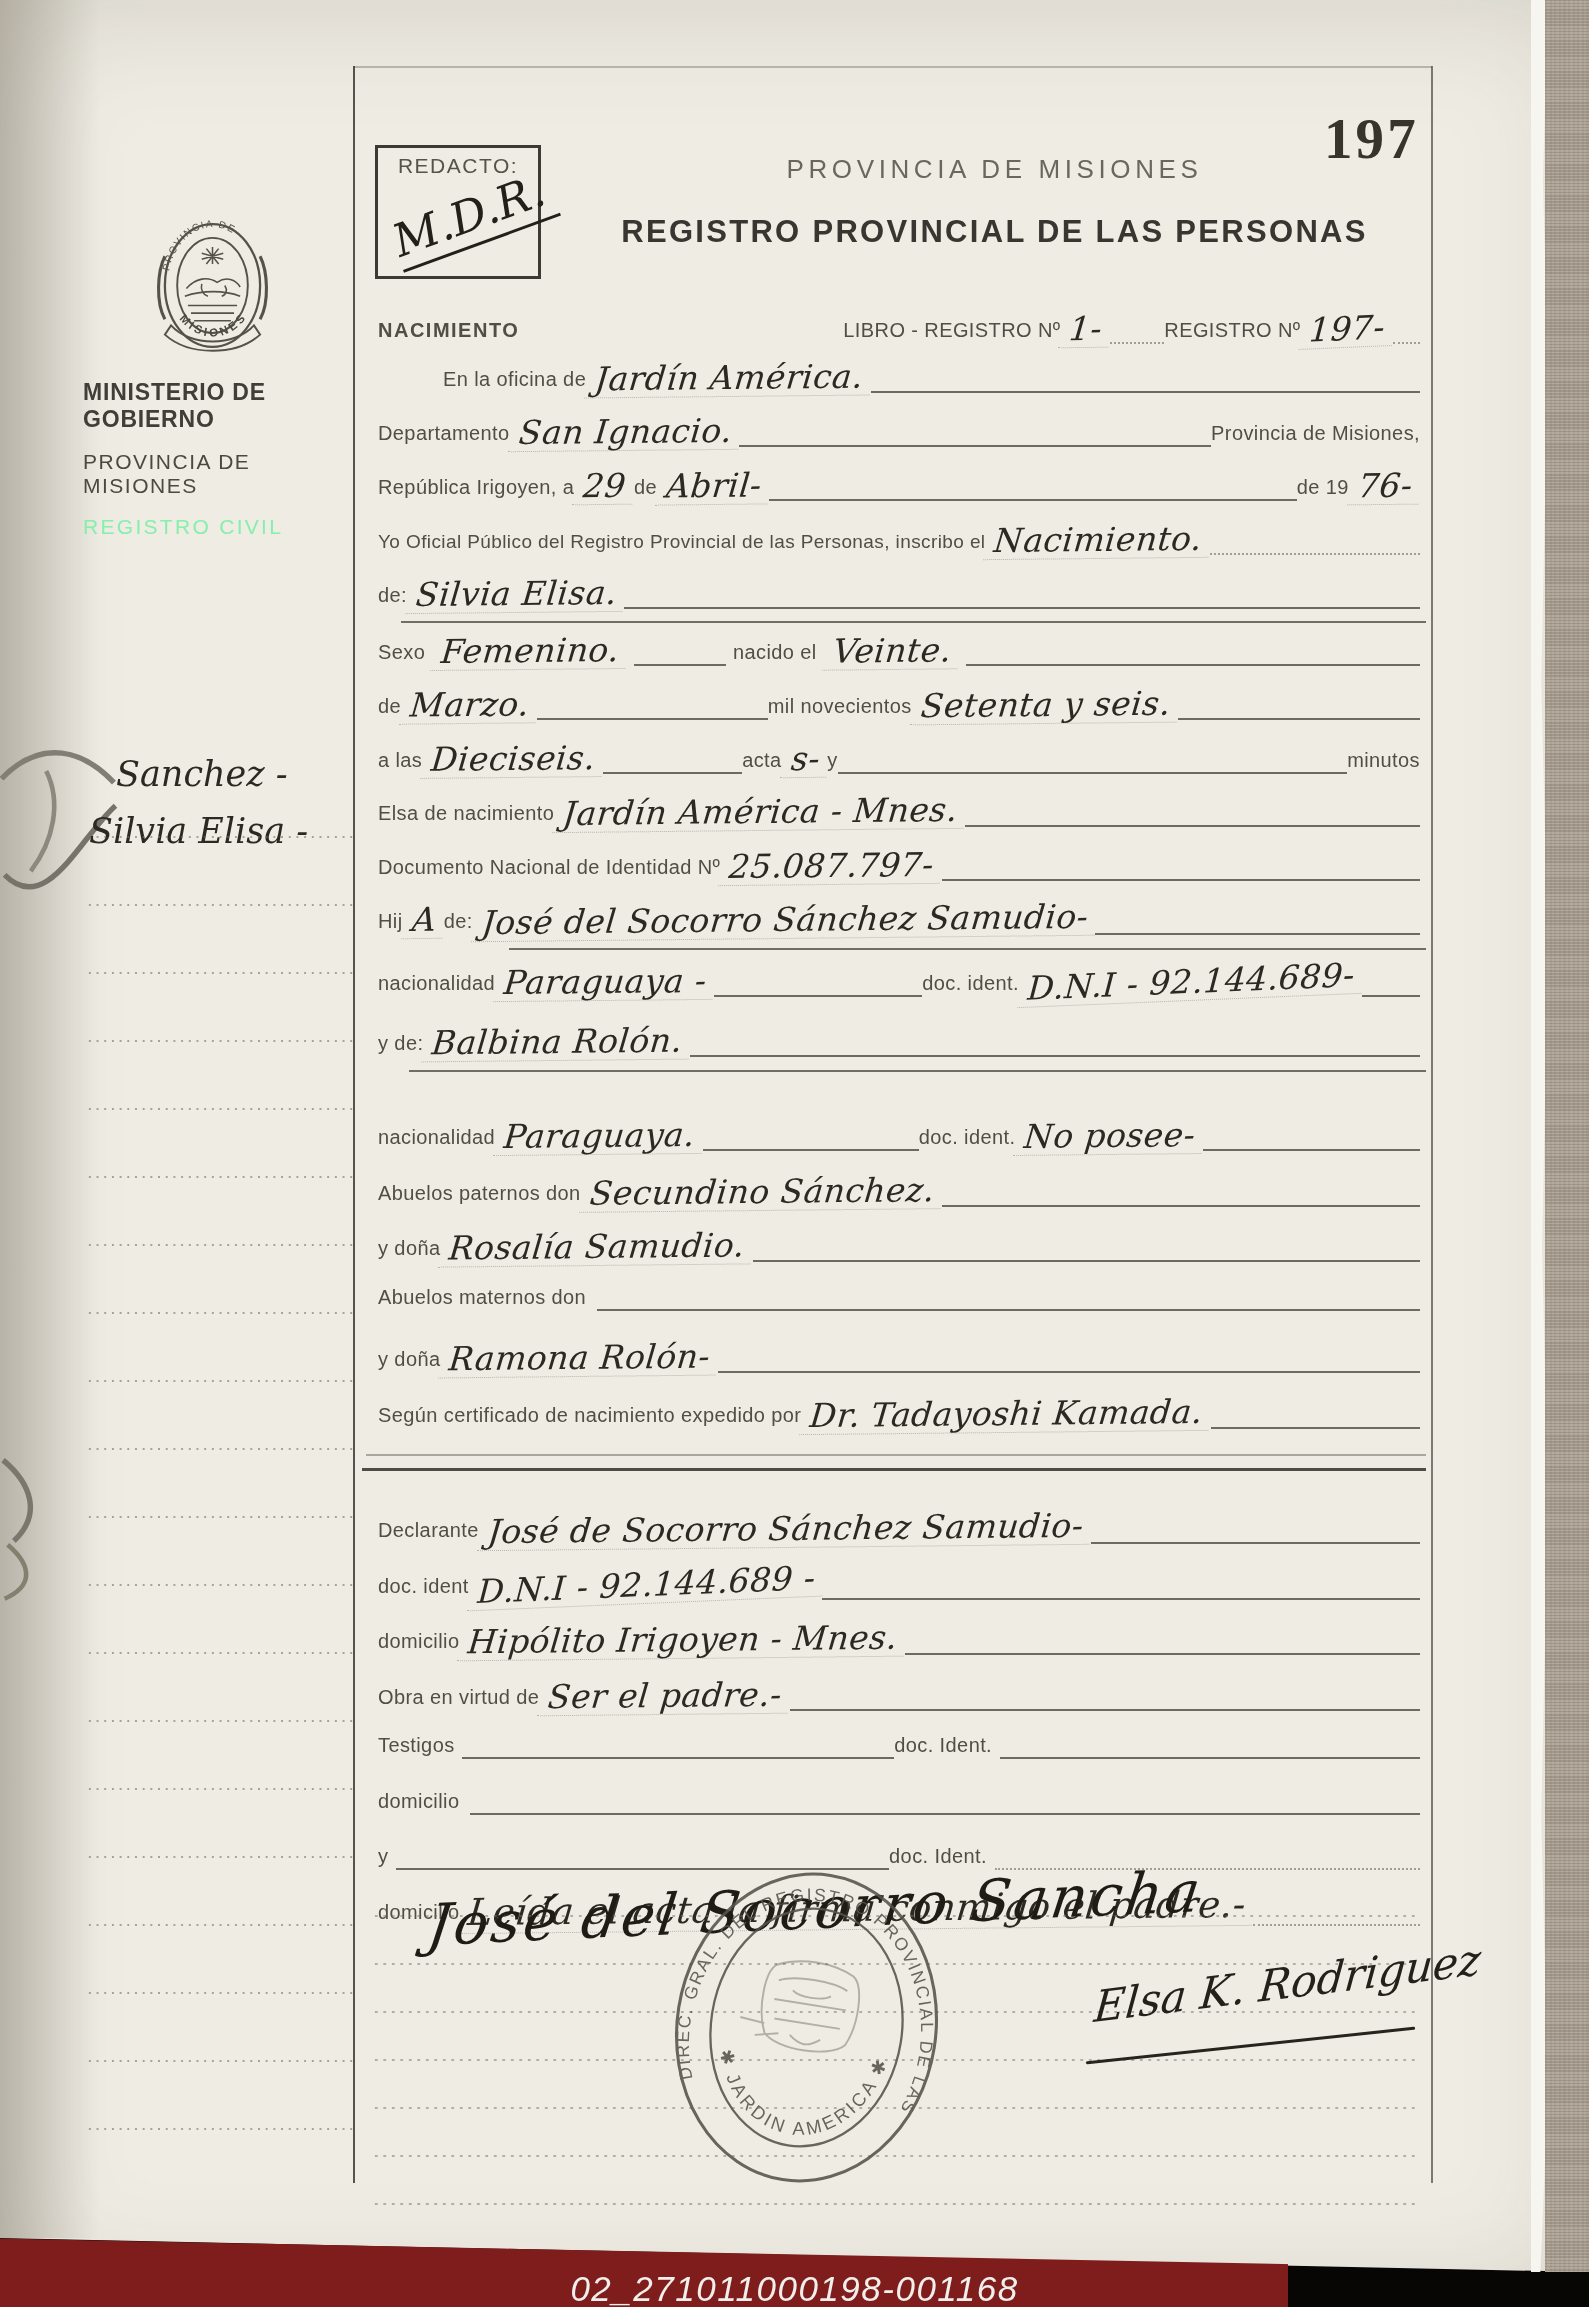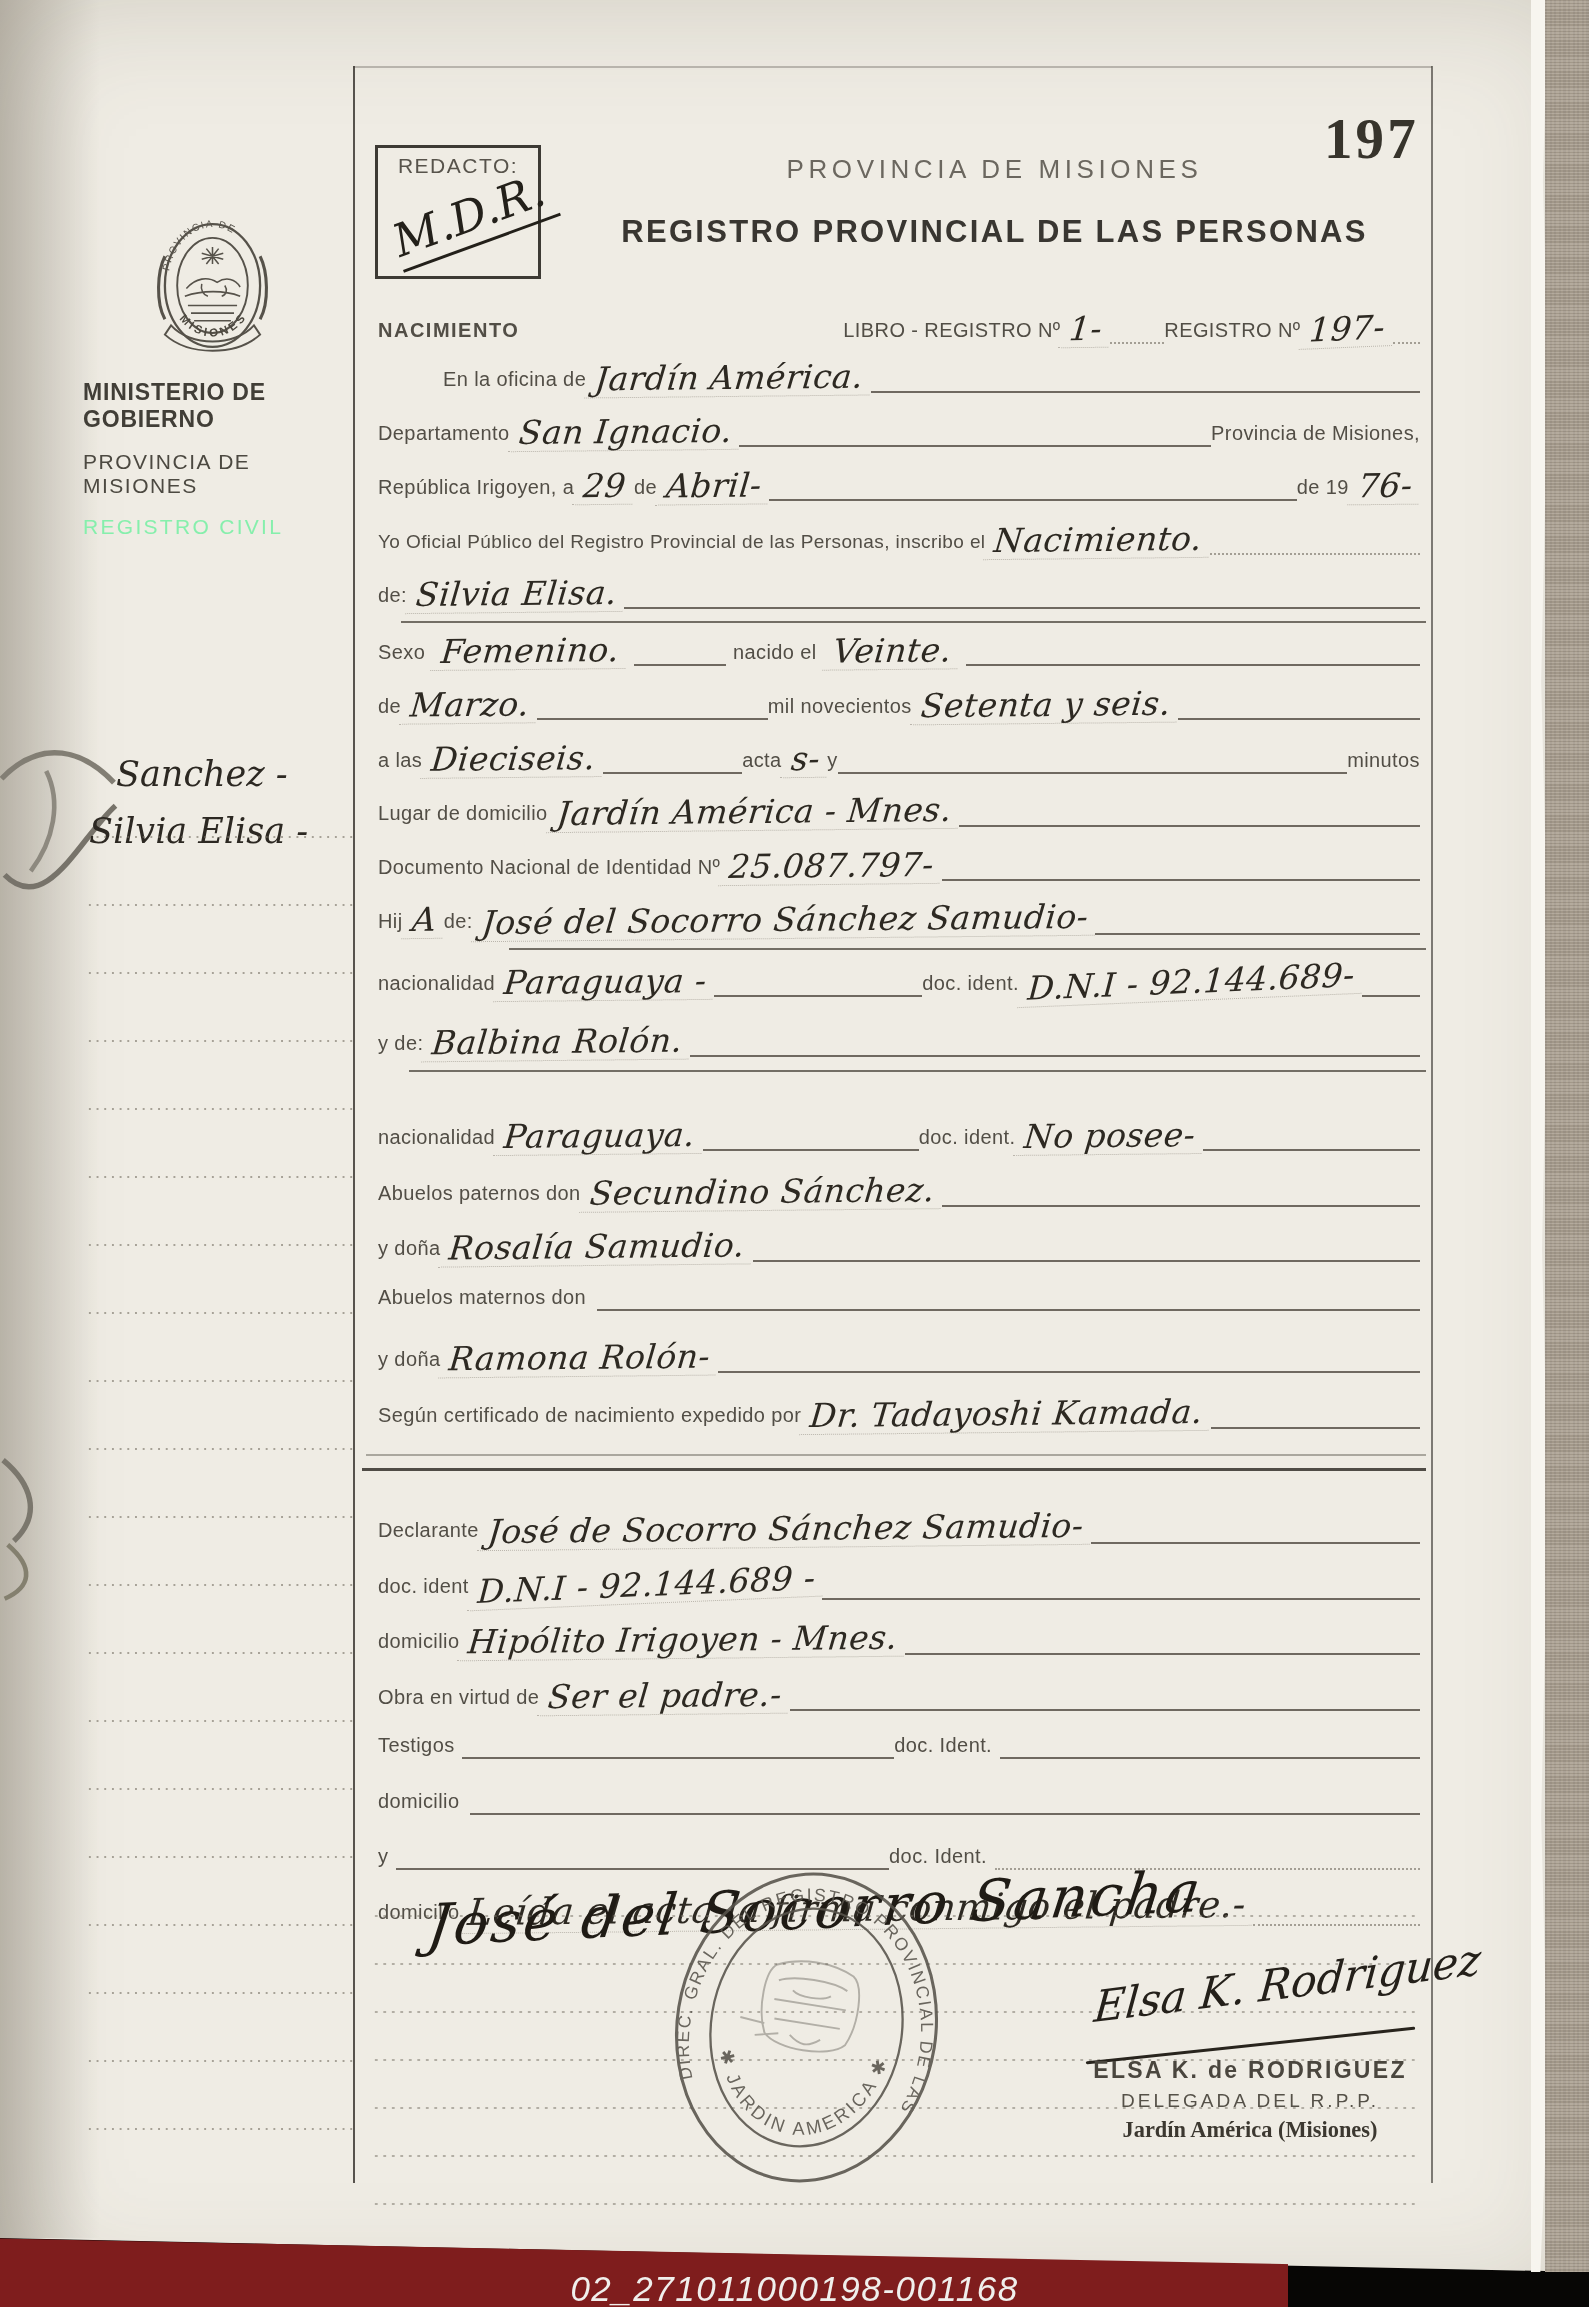--- a/index.html
+++ b/index.html
@@ -217,21 +217,21 @@
     <span class="hw">Dieciseis.</span>
     <span class="fill" style="flex:0 0 139px;"></span>
     <span class="lbl">acta</span>
     <span class="hw">s-</span>
     <span class="lbl">y</span>
     <span class="fill f1"></span>
     <span class="lbl">minutos</span>
   </div>
 
   <div class="row" style="top:795px;">
-    <span class="lbl">Lugar de domicilio</span>
+    <span class="lbl">Elsa de nacimiento</span>
     <span class="hw">Jardín América - Mnes.</span>
     <span class="fill f1"></span>
   </div>
 
   <div class="row" style="top:849px;">
     <span class="lbl">Documento Nacional de Identidad Nº</span>
     <span class="hw">25.087.797-</span>
     <span class="fill f1"></span>
   </div>
 
@@ -370,23 +370,18 @@
     <g opacity=".45" stroke="#57534b" fill="none" stroke-width="2.5">
       <path d="M135,140 C120,150 118,200 132,230 C150,250 220,250 238,230 C252,200 250,150 235,140 C205,126 165,126 135,140 Z"></path>
       <path d="M140,160 C160,150 210,150 230,160 M138,185 L232,185 M142,210 L228,210"></path>
       <path d="M160,170 C170,178 200,178 210,170 M165,228 C180,240 190,240 205,228"></path>
       <path d="M120,235 L150,228 M98,215 L130,218"></path>
     </g>
   </svg>
 
   <div id="elsa-sig">Elsa K. Rodriguez</div>
   <div id="elsa-underline"></div>
-  <div id="delegate">
-    <div class="d1">ELSA  K.  de  RODRIGUEZ</div>
-    <div class="d2">DELEGADA  DEL  R.P.P.</div>
-    <div class="d3">Jardín América (Misiones)</div>
-  </div>
 
   <div id="footer">
     <div class="fid">02_271011000198-001168</div>
   </div>
 </div>
 
 
 </body></html>

